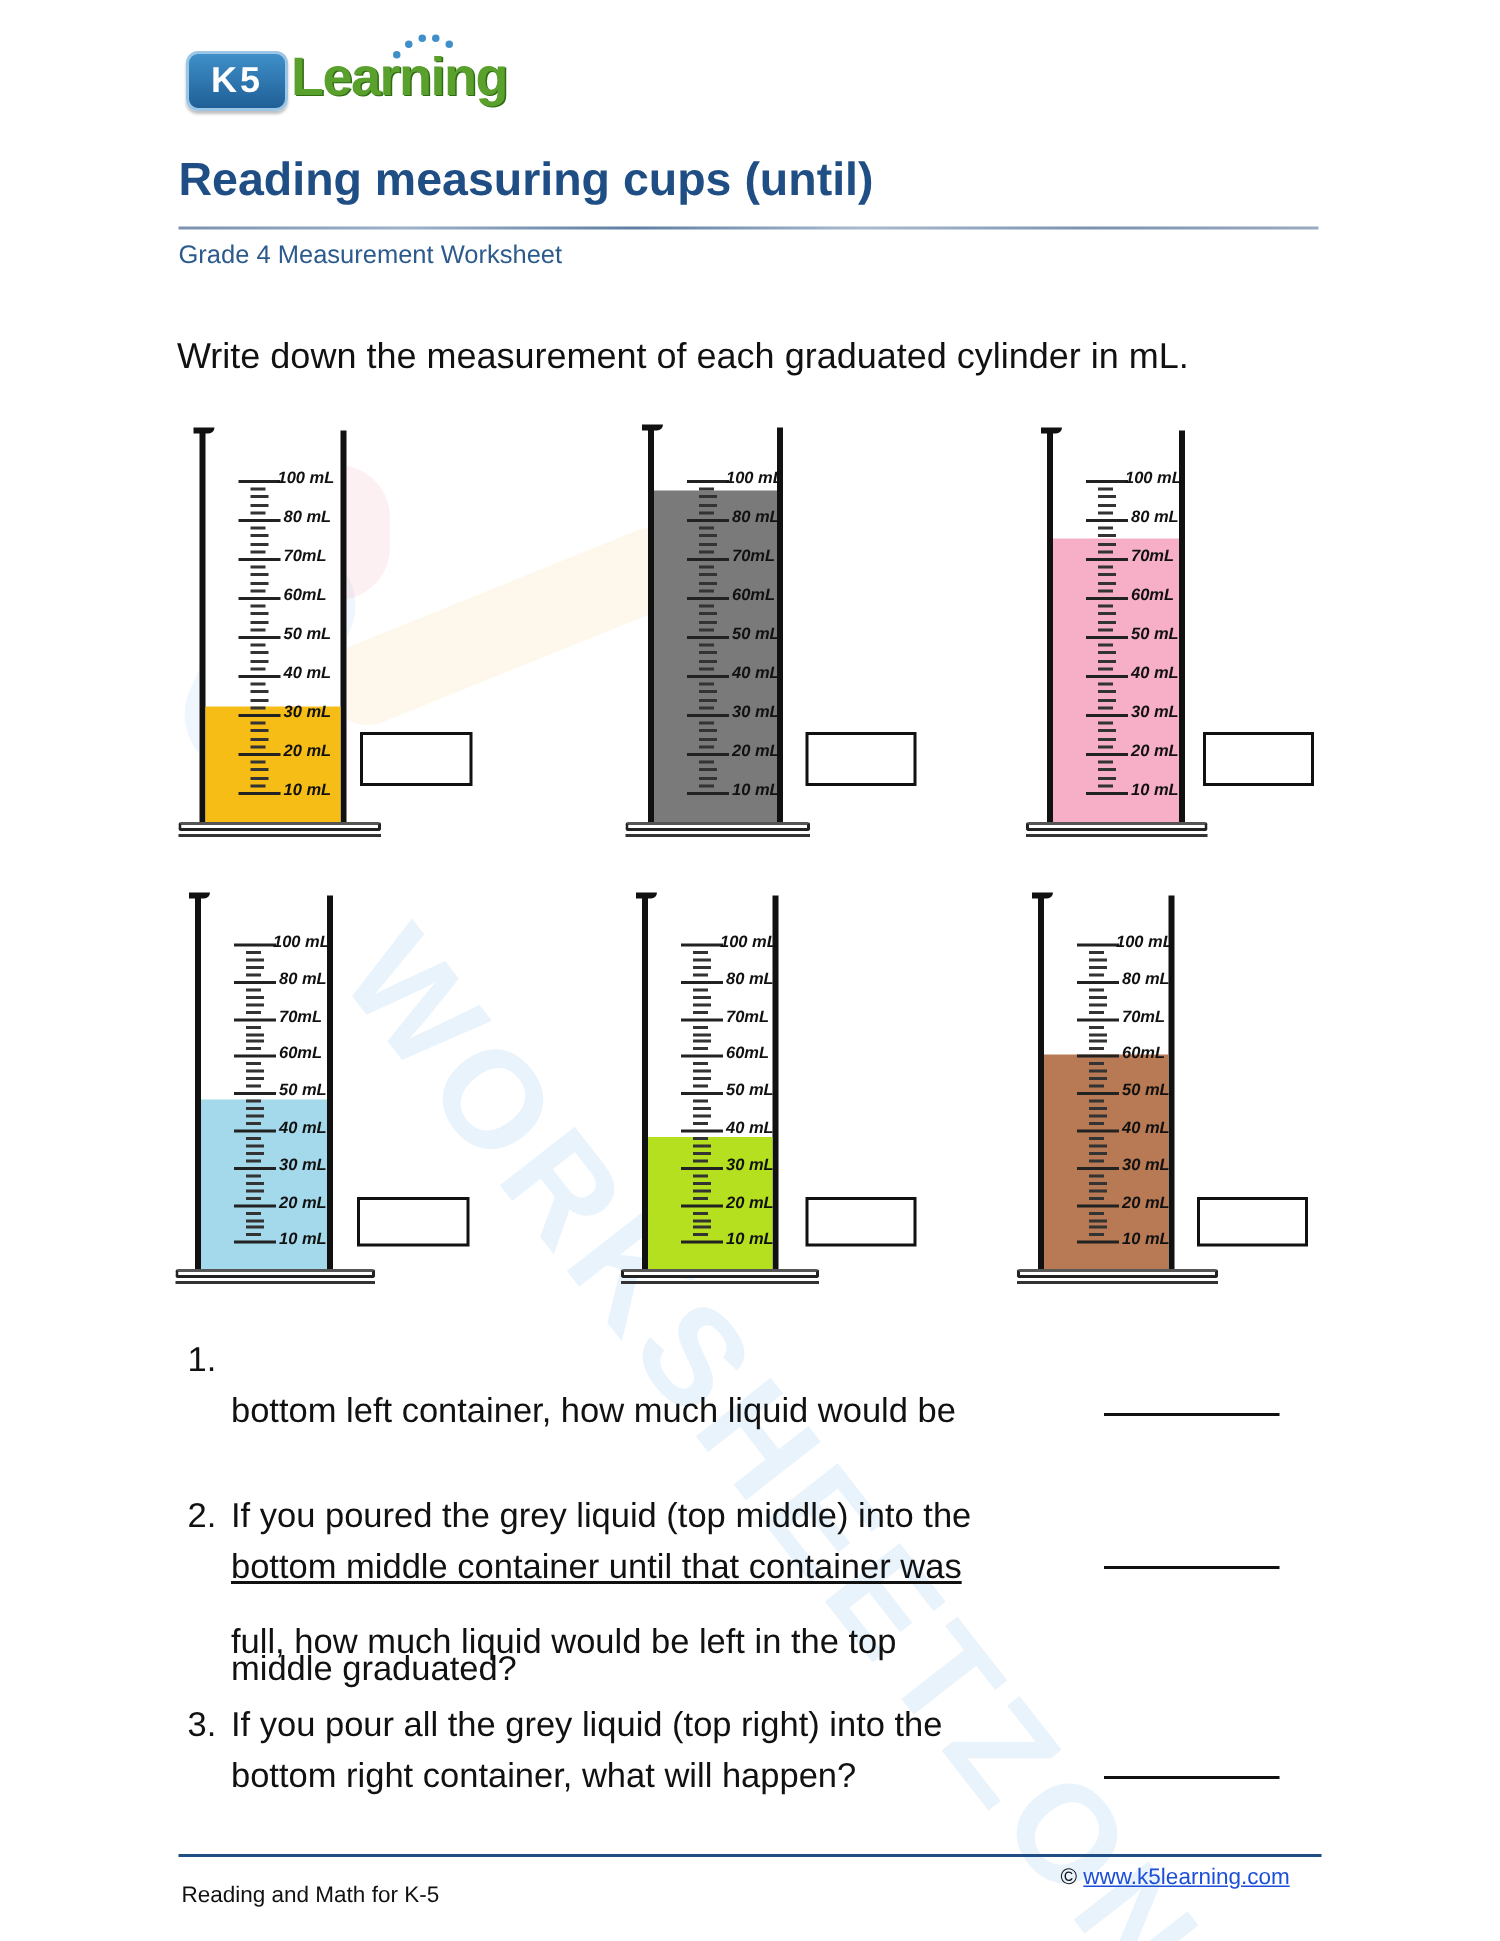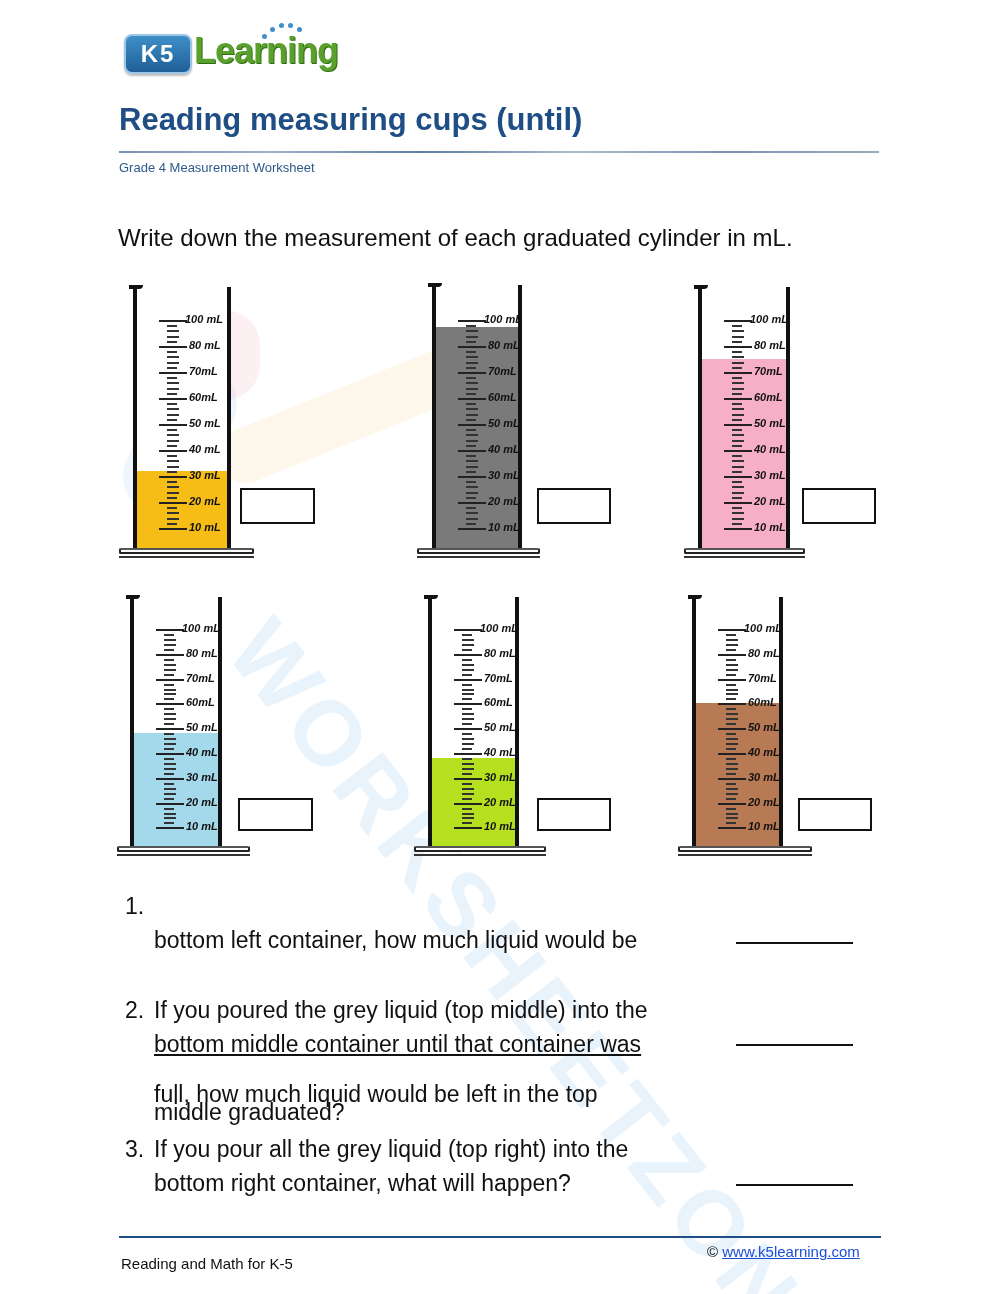--- a/index.html
+++ b/index.html
@@ -6,21 +6,21 @@
   body{width:1000px;height:1294px;position:relative;overflow:hidden;font-family:"Liberation Sans",sans-serif;color:#111;}
   .abs{position:absolute;}
   
   .logo{left:120px;top:22px;width:215px;height:56px;}
   .logo-badge{position:absolute;left:4px;top:12px;width:64px;height:36px;border-radius:8px;background:linear-gradient(#3f8fc9,#1f5f96);border:2px solid #9cc6e6;box-shadow:0 2px 2px rgba(0,0,0,.25);color:#fff;font-weight:bold;font-size:24px;line-height:36px;text-align:center;letter-spacing:2px;}
   .logo-word{position:absolute;left:74px;top:8px;font-size:36px;font-weight:bold;color:#5aa02c;letter-spacing:-1px;text-shadow:1px 1px 0 #2f6d14;}
   .logo-dots{position:absolute;left:140px;top:0px;width:50px;height:20px;}
   .logo-dots span{position:absolute;width:5px;height:5px;border-radius:50%;background:#3f8fc9;}
   .title{left:119px;top:102px;font-size:31px;font-weight:bold;color:#1f4e85;white-space:nowrap;}
   .title-rule{left:119px;top:151px;width:760px;height:2px;background:linear-gradient(90deg,#7b93b0,#9db1c9 20%,#5f7ea3 40%,#a9bbcf 60%,#7b93b0 80%,#9aaac0);}
-  .subtitle{left:119px;top:160px;font-size:13px;color:#2c5a8c;white-space:nowrap;}
+  .subtitle{left:119px;top:160px;font-size:17px;color:#2c5a8c;white-space:nowrap;}
   .instruction{left:118px;top:224px;font-size:24px;color:#111;white-space:nowrap;}
 
   
   .wm{left:250px;top:380px;width:700px;height:560px;pointer-events:none;}
   .wm-text{position:absolute;left:40px;top:220px;font-size:92px;font-weight:bold;color:rgba(120,180,235,.16);transform:rotate(52deg);transform-origin:0 0;white-space:nowrap;letter-spacing:6px;}
   .wm-blob{position:absolute;border-radius:40px;}
 
   
   .cyl{position:absolute;}
   .tube{position:absolute;border-left:4px solid #111;border-right:4px solid #111;box-sizing:border-box;background:#fff;}

